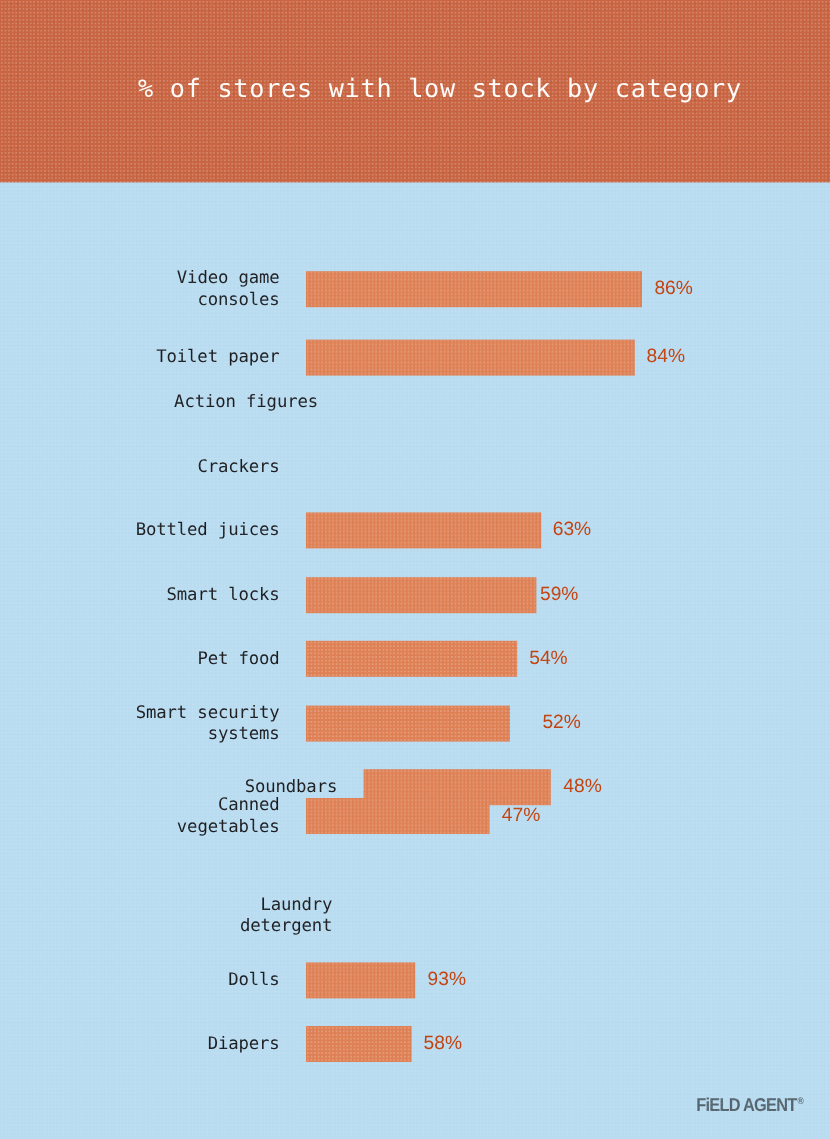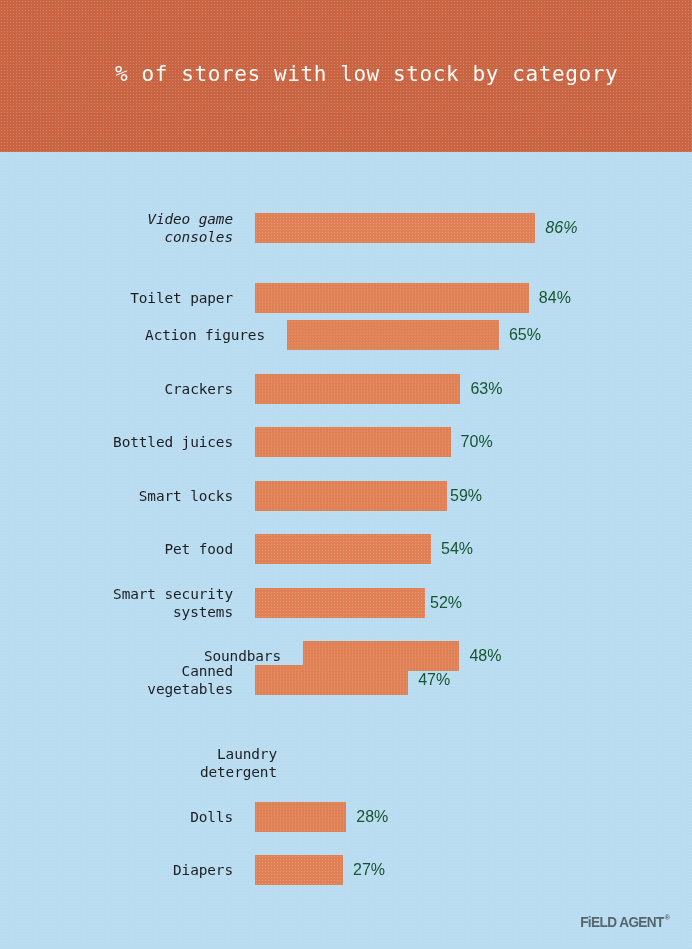--- a/index.html
+++ b/index.html
@@ -130,21 +130,21 @@
     background-position: 0 0, 1px 2px;
   }
 
   .bar-value {
     position: absolute;
     top: 50%;
     transform: translateY(-50%);
     font-family: "Liberation Sans", sans-serif;
     font-size: 16px;
     font-weight: 400;
-    color: #14532d;
+    color: #c2410c;
     white-space: nowrap;
   }
 
   
   .logo {
     position: absolute;
     right: 23px;
     bottom: 18px;
     display: flex;
     align-items: flex-start;
@@ -168,54 +168,46 @@
 </head>
 <body>
 
 <div id="poster">
 
   <div class="header-band">
     <div class="chart-title">% of stores with low stock by category</div>
   </div>
 
   <div class="plot" id="plot">
-      <div class="row" style="top: 61px; font-style: italic;">
+      <div class="row" style="top: 74px;">
         <div class="cat-label">Video game
 consoles</div>
         <div class="bar-track">
           <div class="bar" style="width: 280.36px; height: 30px; background: rgb(223, 129, 85);"></div>
           <div class="bar-value" style="left: 290.36px;">86%</div>
         </div>
       </div>
       <div class="row" style="top: 114.5px; margin-top: 16px;">
         <div class="cat-label">Toilet paper</div>
         <div class="bar-track">
           <div class="bar" style="width: 273.84px; height: 30px; background: rgb(223, 129, 85);"></div>
           <div class="bar-value" style="left: 283.84px;">84%</div>
         </div>
       </div>
       <div class="row" style="top: 168px; margin-left: 32px;">
         <div class="cat-label">Action figures</div>
-        <div class="bar-track">
-          <div class="bar" style="width: 211.9px; height: 30px; background: rgb(223, 129, 85);"></div>
-          <div class="bar-value" style="left: 221.9px;">65%</div>
-        </div>
       </div>
       <div class="row" style="top: 221.5px;">
         <div class="cat-label">Crackers</div>
-        <div class="bar-track">
-          <div class="bar" style="width: 205.38px; height: 30px; background: rgb(223, 129, 85);"></div>
-          <div class="bar-value" style="left: 215.38px;">63%</div>
-        </div>
       </div>
       <div class="row" style="top: 275px;">
         <div class="cat-label">Bottled juices</div>
         <div class="bar-track">
           <div class="bar" style="width: 195.6px; height: 30px; background: rgb(223, 129, 85);"></div>
-          <div class="bar-value" style="left: 205.6px;">70%</div>
+          <div class="bar-value" style="left: 205.6px;">63%</div>
         </div>
       </div>
       <div class="row" style="top: 328.5px;">
         <div class="cat-label">Smart locks</div>
         <div class="bar-track">
           <div class="bar" style="width: 192.34px; height: 30px; background: rgb(223, 129, 85);"></div>
           <div class="bar-value" style="left: 195px;">59%</div>
         </div>
       </div>
       <div class="row" style="top: 382px;">
@@ -223,21 +215,21 @@
         <div class="bar-track">
           <div class="bar" style="width: 176.04px; height: 30px; background: rgb(223, 129, 85);"></div>
           <div class="bar-value" style="left: 186.04px;">54%</div>
         </div>
       </div>
       <div class="row" style="top: 435.5px;">
         <div class="cat-label">Smart security
 systems</div>
         <div class="bar-track">
           <div class="bar" style="width: 169.52px; height: 30px; background: rgb(223, 129, 85);"></div>
-          <div class="bar-value" style="left: 175px; text-align: right;">52%</div>
+          <div class="bar-value" style="left: 197px; text-align: right;">52%</div>
         </div>
       </div>
       <div class="row" style="top: 489px; margin-left: 48px;">
         <div class="cat-label">Soundbars</div>
         <div class="bar-track">
           <div class="bar" style="width: 156.48px; height: 30px; background: rgb(223, 129, 85);"></div>
           <div class="bar-value" style="left: 166.48px;">48%</div>
         </div>
       </div>
       <div class="row" style="top: 513px;">
@@ -249,28 +241,28 @@
         </div>
       </div>
       <div class="row" style="top: 596px; margin-left: 44px;">
         <div class="cat-label">Laundry
 detergent</div>
       </div>
       <div class="row" style="top: 649.5px;">
         <div class="cat-label">Dolls</div>
         <div class="bar-track">
           <div class="bar" style="width: 91.28px; height: 30px; background: rgb(223, 129, 85);"></div>
-          <div class="bar-value" style="left: 101.28px;">28%</div>
+          <div class="bar-value" style="left: 101.28px;">93%</div>
         </div>
       </div>
       <div class="row" style="top: 703px;">
         <div class="cat-label">Diapers</div>
         <div class="bar-track">
           <div class="bar" style="width: 88.02px; height: 30px; background: rgb(223, 129, 85);"></div>
-          <div class="bar-value" style="left: 98.02px;">27%</div>
+          <div class="bar-value" style="left: 98.02px;">58%</div>
         </div>
       </div>
     </div>
 
   <div class="logo">
     <span>FiELD AGENT</span>
     <span class="logo-mark">®</span>
   </div>
 
 </div>

